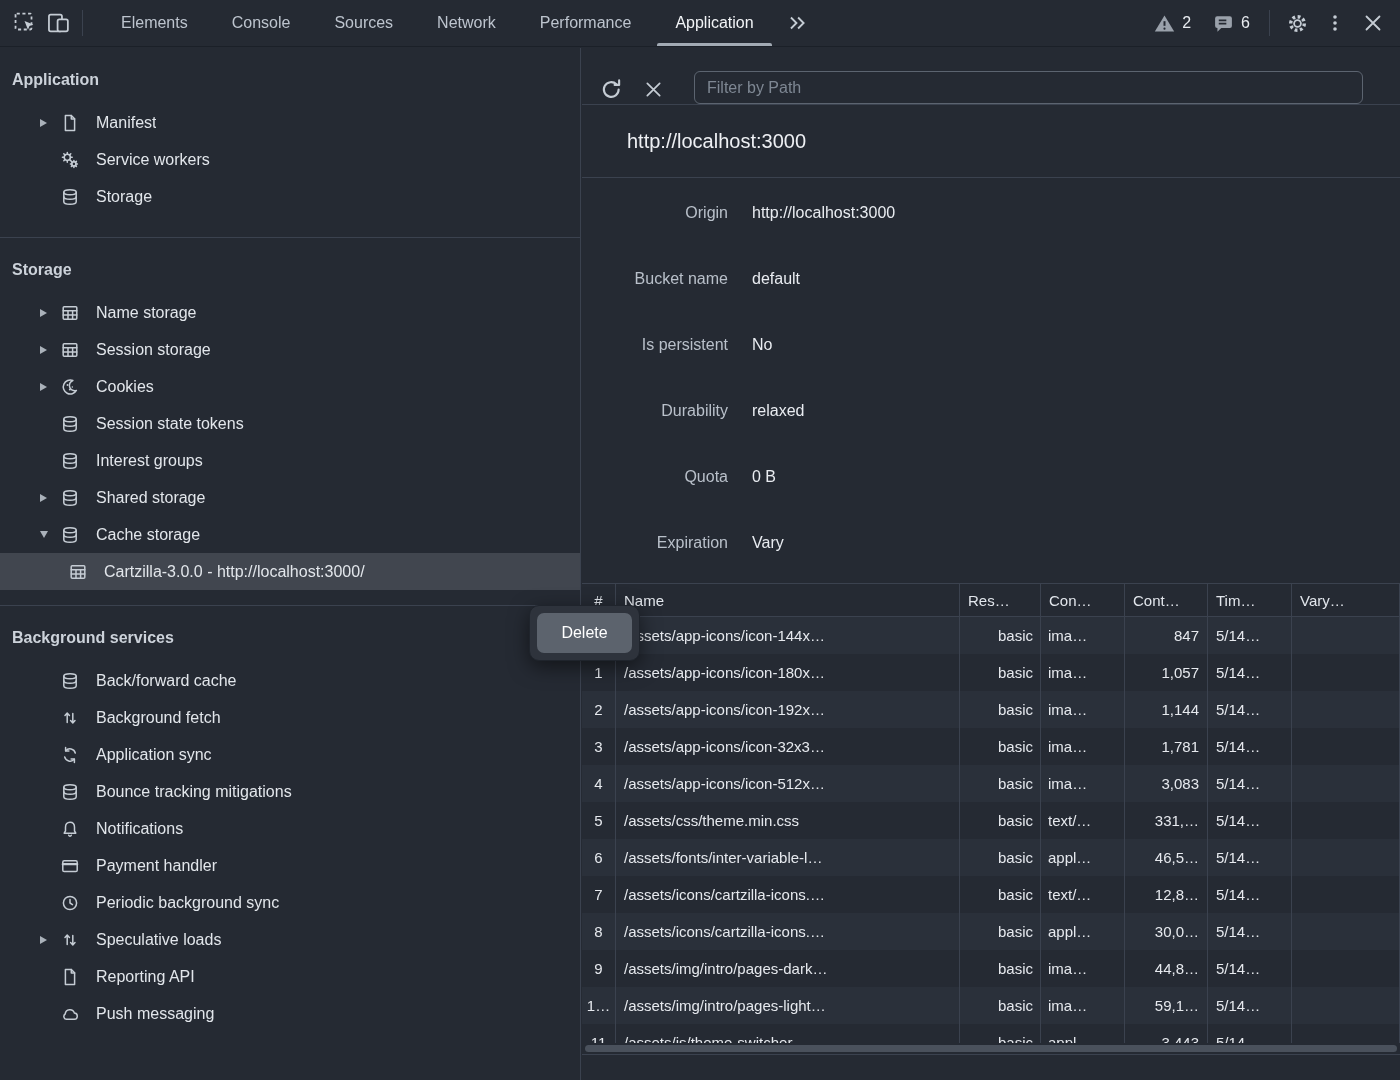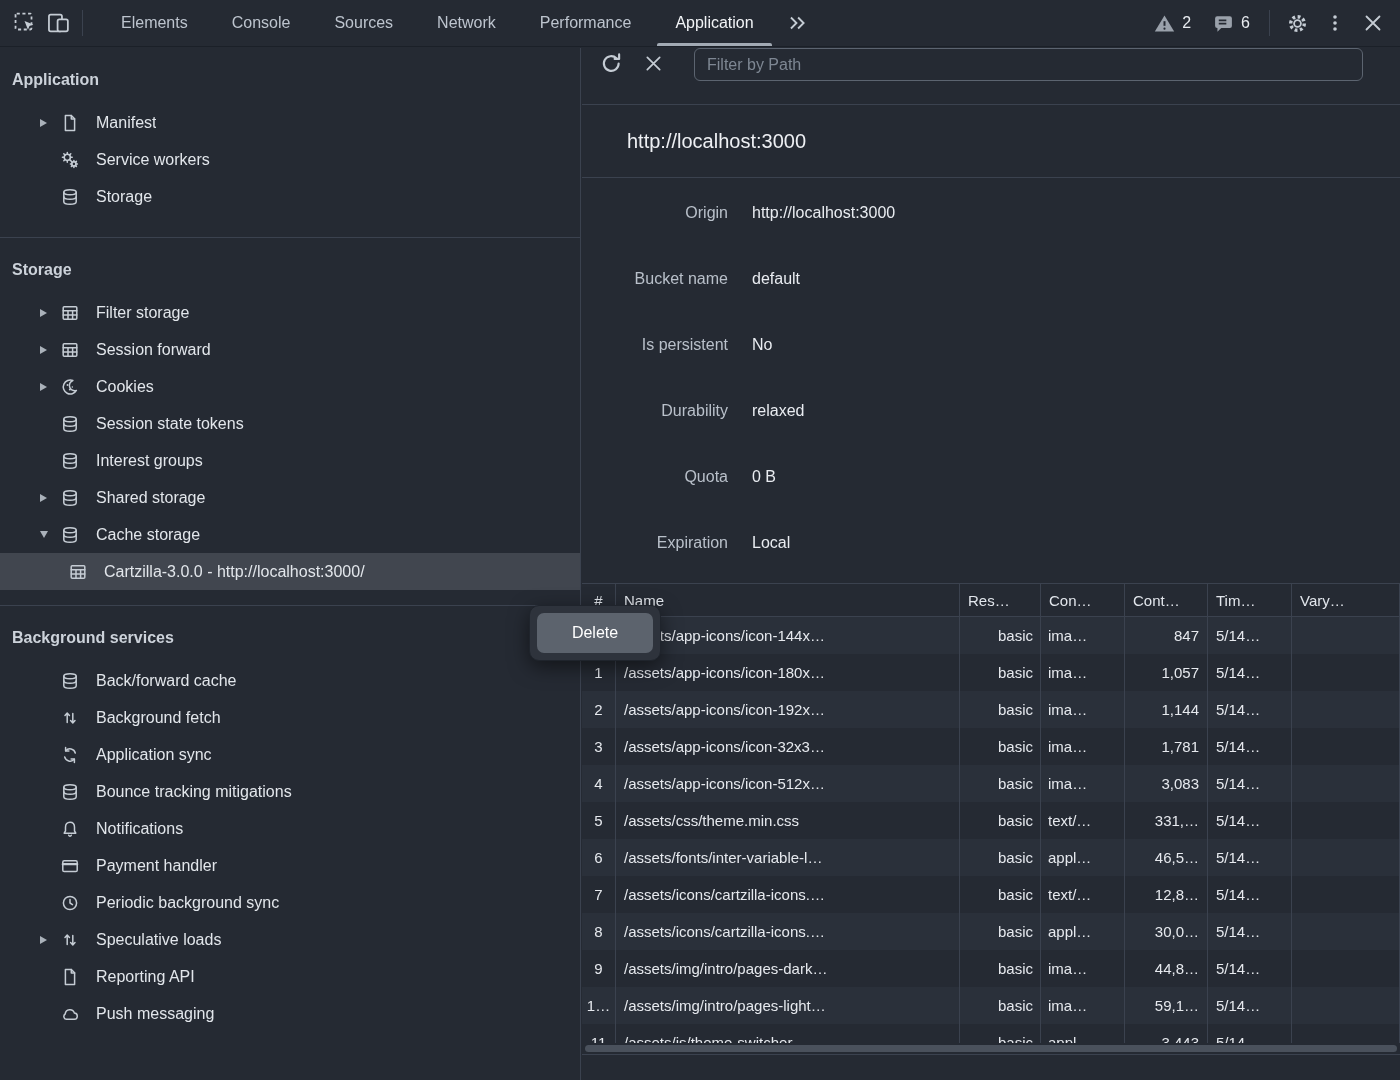--- a/index.html
+++ b/index.html
@@ -39,21 +39,21 @@
   .side-item.selected{background:var(--sel)}
   .tri{width:20px;flex:none;display:flex;align-items:center}
   .tri span{display:block}
   .tri .closed{width:0;height:0;border-left:7px solid #aab1ba;border-top:4.5px solid transparent;border-bottom:4.5px solid transparent}
   .tri .open{width:0;height:0;border-top:7px solid #aab1ba;border-left:4.5px solid transparent;border-right:4.5px solid transparent}
   .side-ico{width:20px;height:20px;flex:none;margin-right:16px}
   .side-label{overflow:hidden;text-overflow:ellipsis}
 
   
   .main{position:absolute;top:48px;left:582px;right:0;bottom:0;background:var(--bg)}
-  .filterbar{height:57px;border-bottom:1px solid var(--border);display:flex;align-items:flex-start;padding:0 37px 0 14px}
+  .filterbar{height:57px;border-bottom:1px solid var(--border);display:flex;align-items:flex-end;padding:0 37px 0 14px}
   .fb-btn{width:30px;height:30px;display:flex;align-items:center;justify-content:center;flex:none}
   .fb-btn + .fb-btn{margin-left:12px}
   .filter-input{flex:1;margin-left:26px;height:33px;background:transparent;border:1px solid var(--input-border);border-radius:6px;padding:0 12px;font-size:16px;color:var(--text);font-family:inherit;outline:none}
   .filter-input::placeholder{color:var(--placeholder)}
   .origin-title{height:73px;border-bottom:1px solid var(--border);display:flex;align-items:center;padding-left:45px;font-size:20px;color:#eef0f4}
   .details{height:405px;padding-top:2px}
   .drow{height:66px;display:flex;align-items:center;font-size:16px}
   .dlabel{width:146px;text-align:right;color:#b9c0ca;flex:none}
   .dvalue{margin-left:24px;color:#e9ecf1}
 
@@ -73,21 +73,21 @@
   .c6{border-right:1px solid var(--border)}
   .head .c1,.head .c3,.head .c5,.head .c6{padding-left:8px}
   .head .c2{justify-content:flex-start;padding-left:8px}
   .head .c4{justify-content:flex-start;padding-left:8px}
   .hscroll{height:12px;border-bottom:1px solid var(--border);display:flex;align-items:center;padding:0 3px}
   .hthumb{height:7px;border-radius:4px;background:#4a515c;width:100%}
   .grid-footer{height:24px}
 
   
   .ctx{position:absolute;left:529px;top:605px;z-index:50;background:var(--menu-bg);border:1px solid #1f242c;border-radius:10px;padding:7px;box-shadow:0 6px 20px rgba(0,0,0,.5)}
-  .ctx-item{width:116px;height:40px;border-radius:7px;background:var(--menu-item);color:#fff;display:flex;align-items:center;justify-content:center;font-size:16px}
+  .ctx-item{width:95px;height:40px;border-radius:7px;background:var(--menu-item);color:#fff;display:flex;align-items:center;justify-content:center;font-size:16px}
 </style>
 </head>
 <body>
 
 <div class="toolbar">
   <div class="tb-btn first">
     <svg width="26" height="26" viewBox="0 0 22 22" fill="none" stroke="var(--icon)" stroke-width="1.5">
       <rect x="3" y="3" width="13.5" height="13.5" rx="1" stroke-dasharray="2.6 2.2"></rect>
       <path d="M10.6 9.4l7.4 2.9-3.2 1.3-1.3 3.2z" fill="var(--icon)" stroke="none"></path>
     </svg>
@@ -200,33 +200,33 @@
       <div class="side-item">
         <span class="tri">
           <span class="closed"></span>
         </span>
         <span class="side-ico">
           <svg width="20" height="20" viewBox="0 0 20 20" fill="none" stroke="#c5ccd4" stroke-width="1.5" stroke-linecap="round" stroke-linejoin="round">
             <rect x="3.2" y="3.8" width="13.6" height="12.4" rx="1"></rect>
             <path d="M3.2 7.8h13.6M3.2 12h13.6M8 7.8v8.4M12.6 7.8v8.4"></path>
           </svg>
         </span>
-        <span class="side-label">Filter storage</span>
+        <span class="side-label">Name storage</span>
       </div>
       <div class="side-item">
         <span class="tri">
           <span class="closed"></span>
         </span>
         <span class="side-ico">
           <svg width="20" height="20" viewBox="0 0 20 20" fill="none" stroke="#c5ccd4" stroke-width="1.5" stroke-linecap="round" stroke-linejoin="round">
             <rect x="3.2" y="3.8" width="13.6" height="12.4" rx="1"></rect>
             <path d="M3.2 7.8h13.6M3.2 12h13.6M8 7.8v8.4M12.6 7.8v8.4"></path>
           </svg>
         </span>
-        <span class="side-label">Session forward</span>
+        <span class="side-label">Session storage</span>
       </div>
       <div class="side-item">
         <span class="tri">
           <span class="closed"></span>
         </span>
         <span class="side-ico">
           <svg width="20" height="20" viewBox="0 0 20 20" fill="none" stroke="#c5ccd4" stroke-width="1.5" stroke-linecap="round" stroke-linejoin="round">
             <path d="M12.9 3.5a7 7 0 1 0 3.5 9.9 3.4 3.4 0 0 1-3.5-9.9z"></path>
             <circle cx="7.5" cy="8" r=".95" fill="#c5ccd4" stroke="none"></circle>
             <circle cx="9.8" cy="12.5" r=".95" fill="#c5ccd4" stroke="none"></circle>
@@ -436,21 +436,21 @@
       <div class="drow">
         <span class="dlabel">Durability</span>
         <span class="dvalue">relaxed</span>
       </div>
       <div class="drow">
         <span class="dlabel">Quota</span>
         <span class="dvalue">0 B</span>
       </div>
       <div class="drow">
         <span class="dlabel">Expiration</span>
-        <span class="dvalue">Local</span>
+        <span class="dvalue">Vary</span>
       </div>
     </div>
   <div class="grid" id="grid">
       <div class="grow head">
         <div class="gcell c0">#</div>
         <div class="gcell c1">Name</div>
         <div class="gcell c2">Res…</div>
         <div class="gcell c3">Con…</div>
         <div class="gcell c4">Cont…</div>
         <div class="gcell c5">Tim…</div>

